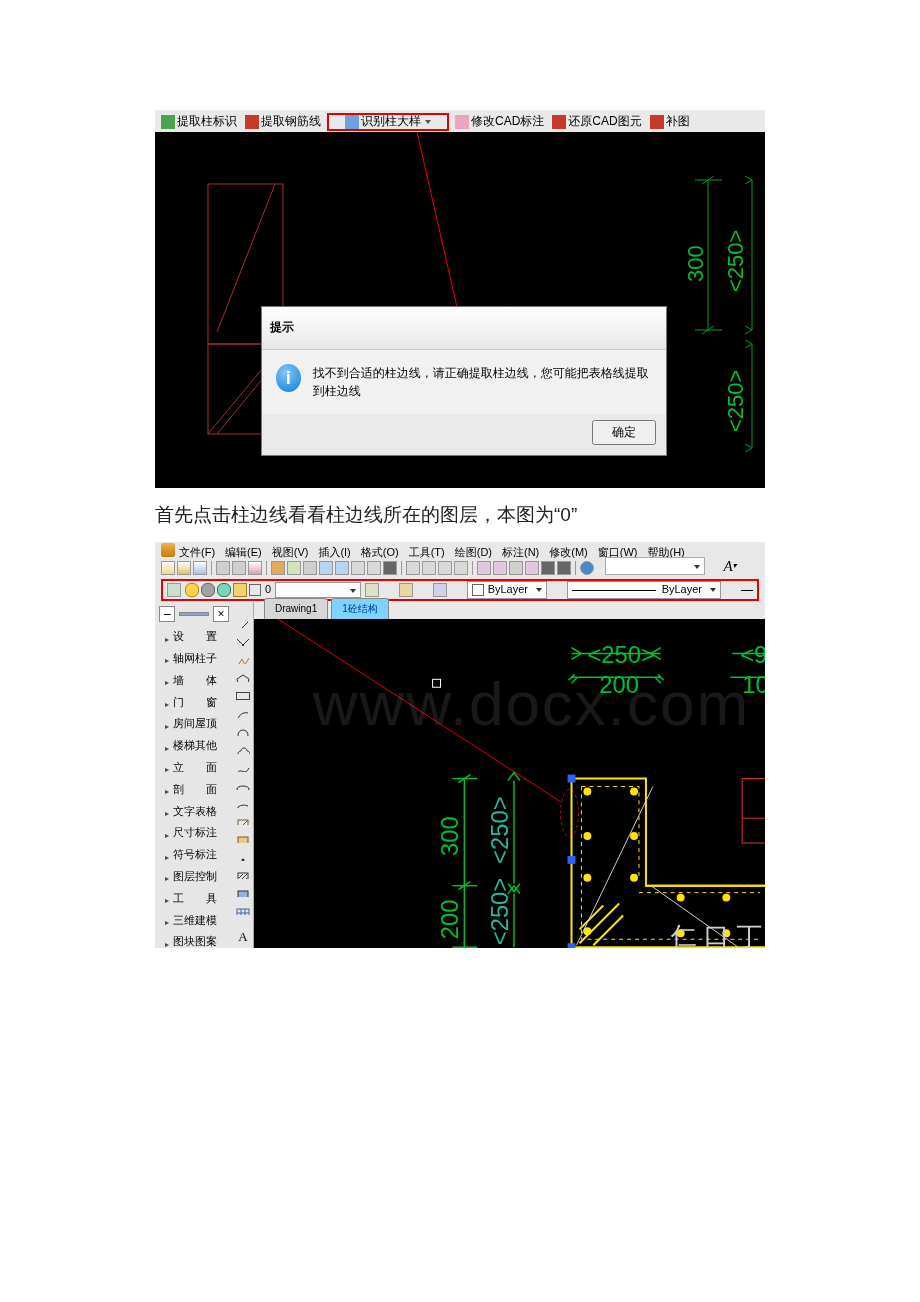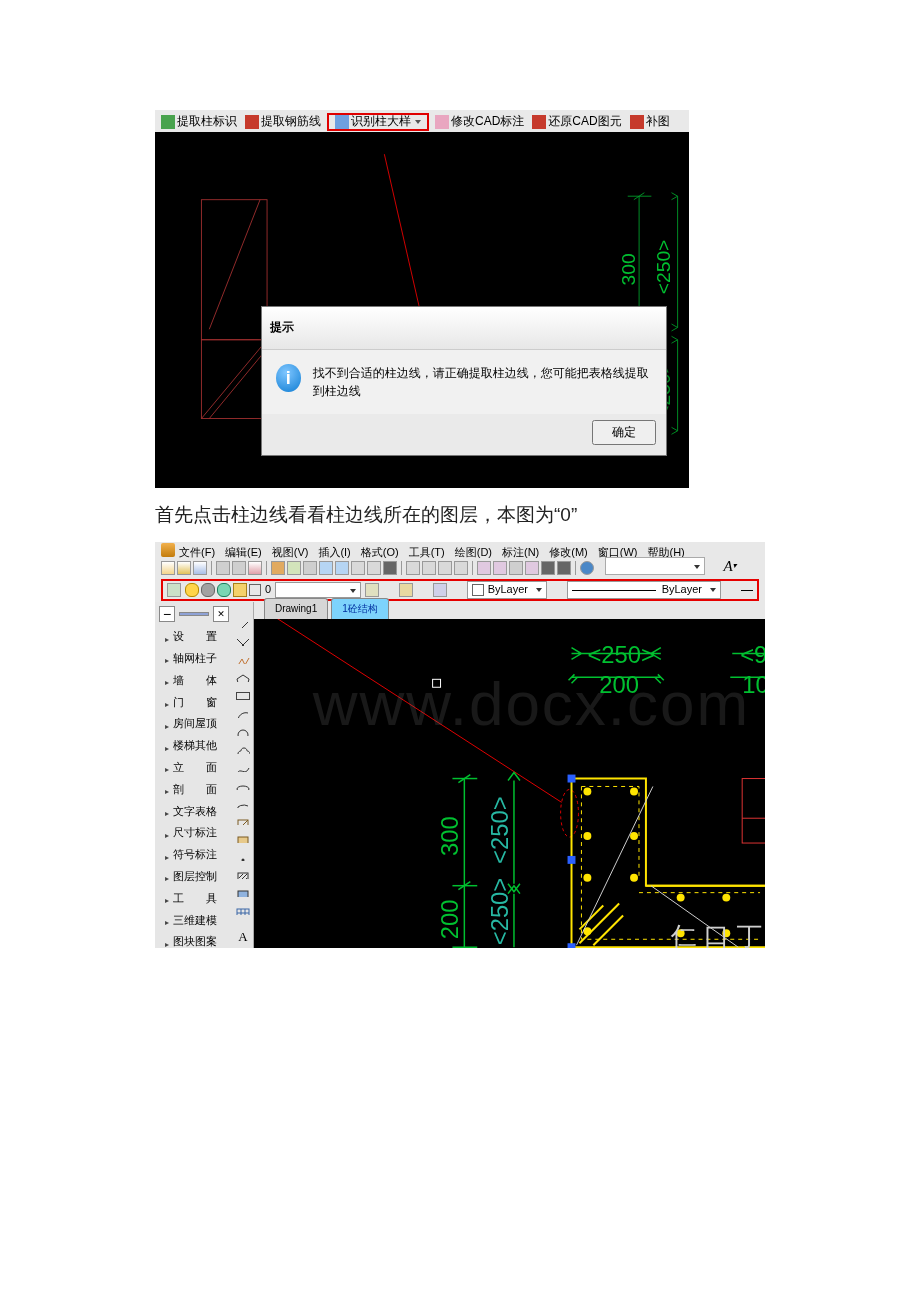--- a/index.html
+++ b/index.html
@@ -11,42 +11,42 @@
     line-height: 1.8;
     width: 920px;
   }
   .page {
     padding: 110px 155px 60px 155px;
     box-sizing: border-box;
   }
 
   
   .shot1 {
-    width: 534px;
+    width: 610px;
     height: 378px;
     background: #000;
     position: relative;
     font-size: 12px;
   }
   .shot1-toolbar {
     position: absolute;
     top: 0; left: 0; right: 0;
     height: 20px;
     background: #e9e9e9;
     padding: 2px 4px;
     display: flex;
     align-items: center;
     gap: 4px;
     white-space: nowrap;
     overflow: hidden;
     font-size: 12px;
     color: #000;
   }
   .tb-item { display: inline-flex; align-items: center; gap: 2px; padding: 0 2px; cursor: default; }
-  .tb-item.highlight { border: 2px solid #e00000; padding: 0 6px; height: 18px; box-sizing: border-box; margin-top:-1px; }
+  .tb-item.highlight { border: 2px solid #e00000; padding: 0 16px; height: 18px; box-sizing: border-box; margin-top:-1px; }
   .ico { display:inline-block; width:14px; height:14px; }
   .ico.green { background:#49a34e; }
   .ico.red   { background:#c63a2c; }
   .ico.pink  { background:#e9a6c0; }
   .ico.blue  { background:#6fa0e0; }
   .drop { display:inline-block; border-top:4px solid #555; border-left:3px solid transparent; border-right:3px solid transparent; margin-left:2px; }
 
   .shot1-canvas { position:absolute; top:22px; left:0; right:0; bottom:0; background:#000; overflow:hidden; }
   .darkred { stroke:#a33030; stroke-width:1; fill:none; }
   .greenln { stroke:#009f2a; stroke-width:1; fill:none; }

